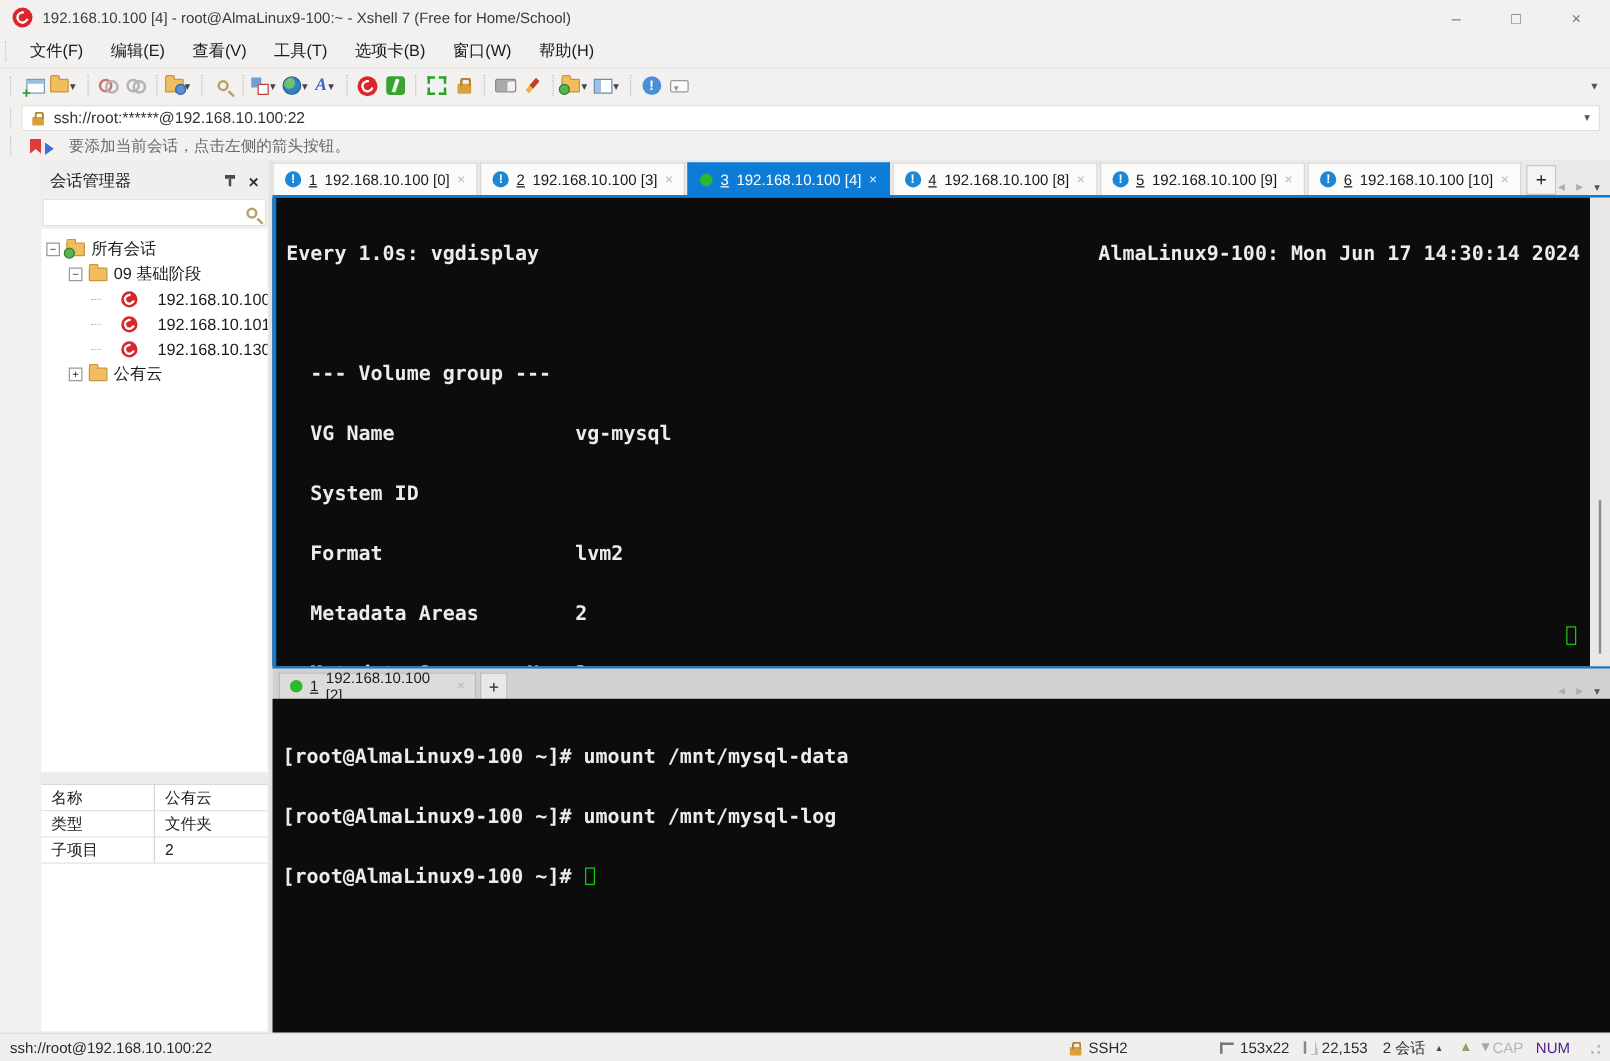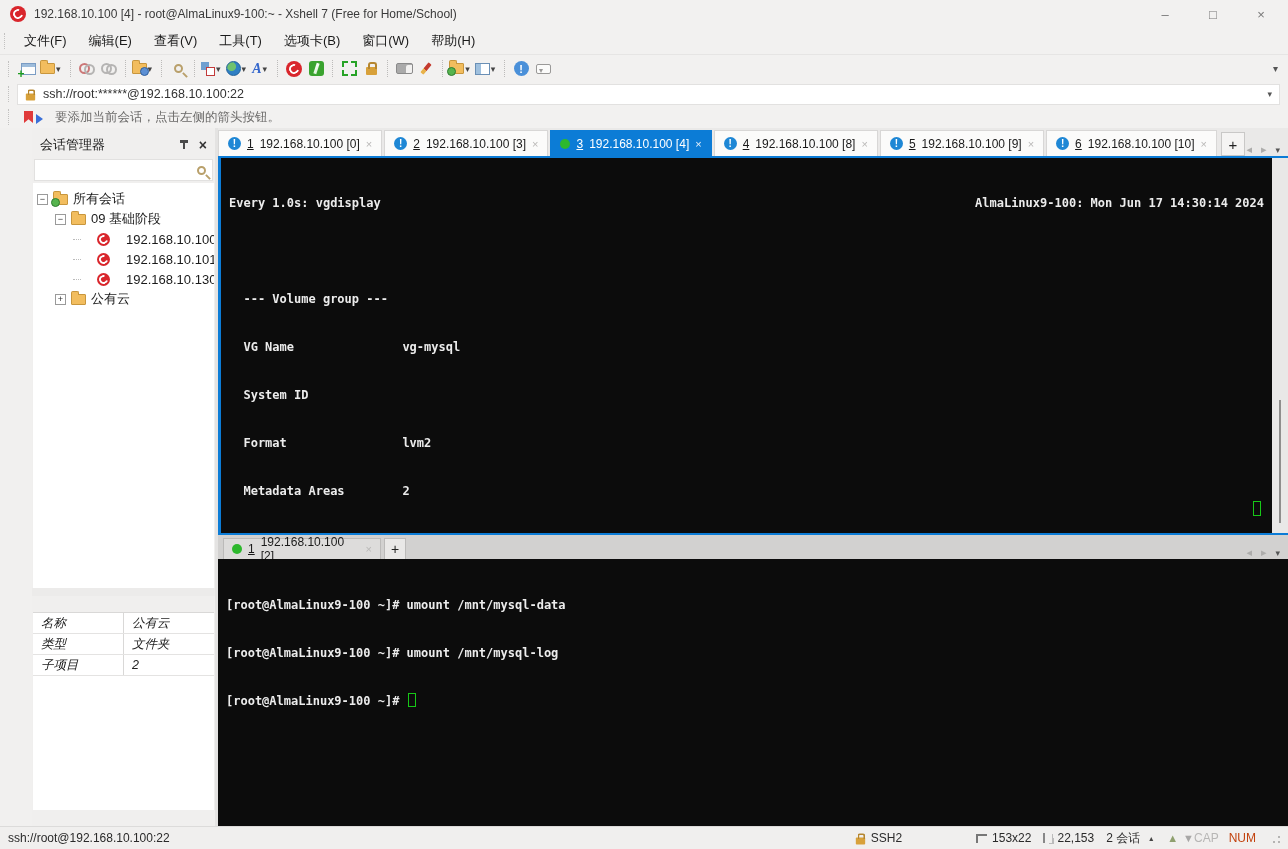--- a/index.html
+++ b/index.html
@@ -91,42 +91,42 @@
   .icon-pin::after { content:""; position:absolute; left:4px; top:4px; width:2px; height:6px; background:#4a4a4a; }
   .side-close { font-size:14px; font-weight:bold; color:#333; }
   .side-search { height:22px; margin:3px 2px 2px 2px; background:#fff; border:1px solid #e2e1e0; display:flex; align-items:center; padding:0 6px; }
   .side-search .icon-search { margin-left:auto; }
   .tree-panel { flex:1; background:#fff; margin:0 1px; padding-top:6px; overflow:hidden; }
   .tree-row { height:20px; display:flex; align-items:center; gap:5px; font-size:13px; color:#1a1a1a; white-space:nowrap; }
   .expander { width:11px; height:11px; flex:none; border:1px solid #9a9a9a; background:#fff; font-size:9px; line-height:8px; text-align:center; color:#333; }
   .indent0 { padding-left:4px; } .indent1 { padding-left:22px; } .indent2 { padding-left:46px;gap:16px; }
   .tree-dash { width:8px; border-top:1px dotted #bbb; flex:none; margin-left:-6px; }
   .side-splitter { height:8px; background:#eceBea; background:#ecebea; }
-  .props-panel { height:198px; background:#fff; margin:16px 1px; border-top:1px solid #d9d8d7;font-style:italic; }
+  .props-panel { height:198px; background:#fff; margin:1px 1px; border-top:1px solid #d9d8d7; }
   .prop-row { display:flex; height:21px; border-bottom:1px solid #e4e3e2; align-items:center; font-size:12.5px; }
   .prop-key { width:90px; flex:none; padding-left:8px; color:#1a1a1a; }
   .prop-val { flex:1; border-left:1px solid #d9d8d7; padding-left:8px; height:100%; display:flex; align-items:center; }
 
   
   .workspace { flex:1; min-width:0; display:flex; flex-direction:column; }
   .tabbar { height:30px; background:#eaE9e8; background:#eae9e8; display:flex; align-items:flex-end; border-bottom:2px solid #0c7cd6; padding-left:0; }
   .tab { height:26px; background:#fbfbfa; border:1px solid #d8d7d6; border-bottom:none; display:flex; align-items:center; gap:6px; padding:0 9px; margin-right:2px; font-size:12px; color:#1a1a1a; min-width:150px; }
   .tab .num { text-decoration:underline; }
   .tab-close { margin-left:auto; color:#b9b8b7; font-size:11px; }
   .tab.active { background:#0c7cd6; border-color:#0c7cd6; color:#fff; }
   .tab.active .tab-close { color:#e8f2fb; }
   .tab-alert-icon { width:13px; height:13px; border-radius:50%; background:#1e87d5; color:#fff; font-weight:bold; font-size:10px; line-height:13px; text-align:center; flex:none; }
   .dot-green { width:10px; height:10px; border-radius:50%; background:#2db82d; flex:none; }
   .newtab-btn { width:24px; height:24px; background:#f5f4f3; border:1px solid #c9c8c7; margin-left:2px; display:flex; align-items:center; justify-content:center; font-size:15px; color:#222; }
   .tab-nav { margin-left:auto; display:flex; align-items:center; gap:9px; padding-right:8px; color:#aDACab; color:#adacab; font-size:11px; }
   .tab-nav .caret { color:#555; font-size:9px; }
 
   
   .term-top { height:375px; background:#0c0c0c; border-left:3px solid #0c7cd6; display:flex; position:relative; }
-  .term-mono { font-family:"DejaVu Sans Mono","Liberation Mono",monospace; font-weight:bold; font-size:12px; line-height:16px; color:#ececec; }
+  .term-mono { font-family:"DejaVu Sans Mono","Liberation Mono",monospace; font-weight:bold; font-size:16px; line-height:16px; color:#ececec; }
   .term-content { flex:1; padding:5px 8px 0 8px; white-space:pre; overflow:hidden; }
   .term-header { display:flex; }
   .term-header .spacer { flex:1; }
   .tline { min-height:16px; }
   .term-scrollbar { width:16px; flex:none; background:#e9e8e7; position:relative; }
   .scroll-thumb { position:absolute; left:7px; top:242px; width:2px; height:123px; background:#8f8e8d; }
   .cursor-hollow { border:1px solid #17c817; display:inline-block; }
   .cursor-top { position:absolute; right:27px; top:343px; width:8px; height:15px; }
   .blue-divider { height:2px; background:#0c7cd6; }
 
@@ -140,21 +140,21 @@
   
   .statusbar { height:23px; background:#f0efee; border-top:1px solid #dcdbda; display:flex; align-items:center; padding:0 8px; font-size:12px; color:#2a2a2a; }
   .sb-right { margin-left:auto; display:flex; align-items:center; }
   .sb-item { display:flex; align-items:center; gap:5px; }
   .icon-termsize { width:11px; height:9px; border-left:2px solid #777; border-top:2px solid #777; position:relative; }
   .icon-cursorpos { width:9px; height:10px; border-left:2px solid #888; box-shadow:2px 0 0 -1px #bbb, 4px 3px 0 -2px #bbb; }
   .sb-caret { font-size:8px; color:#444; margin-left:4px; }
   .arrow-up { color:#8fa06f; font-size:11px; }
   .arrow-down { color:#a8a7a6; font-size:11px; }
   .sb-cap { color:#b7b6b5; }
-  .sb-num { color:#c2410c; }
+  .sb-num { color:#4c1d95; }
   .resize-grip { width:10px; height:10px; margin-left:14px;
       background:
         linear-gradient(#b5b4b3,#b5b4b3) 100% 100%/2px 2px no-repeat,
         linear-gradient(#b5b4b3,#b5b4b3) 100% 40%/2px 2px no-repeat,
         linear-gradient(#b5b4b3,#b5b4b3) 40% 100%/2px 2px no-repeat; }
 </style>
 </head>
 <body>
 
 <div class="titlebar">

